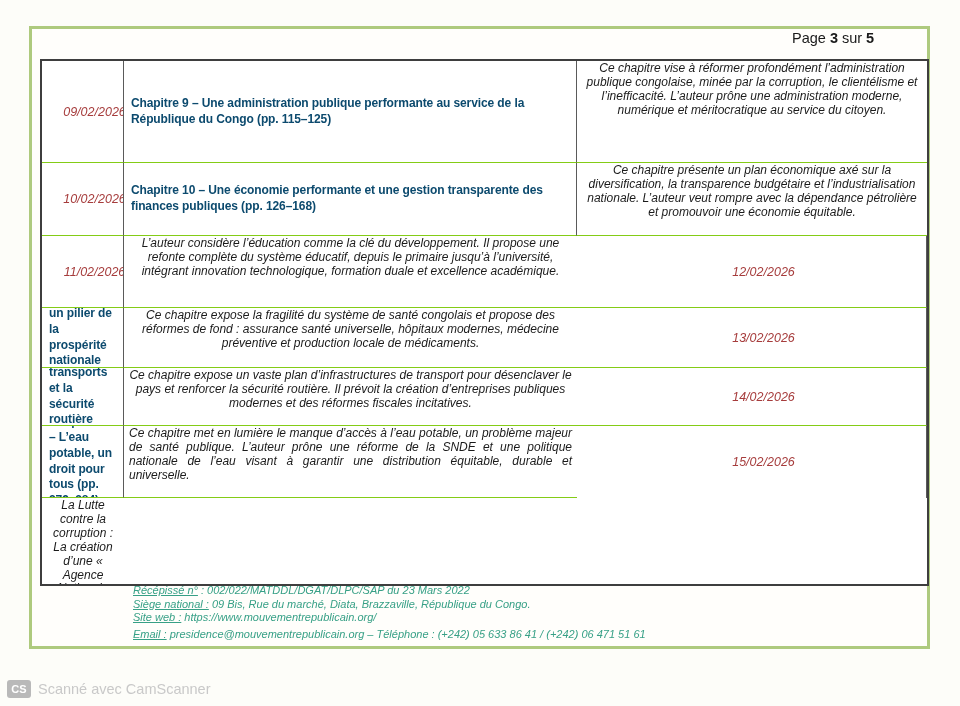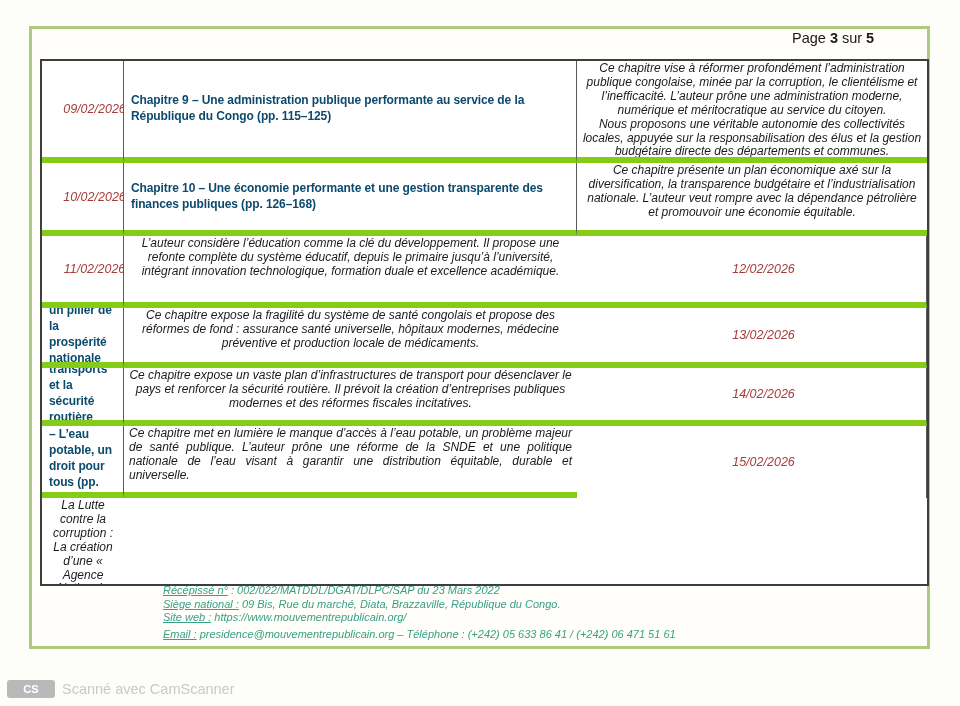--- a/index.html
+++ b/index.html
@@ -19,21 +19,21 @@
   }
   .page-indicator .num { font-weight:bold; }
 
   .tbl {
     position:absolute; left:40px; top:59px;
     display:grid;
     grid-template-columns:82px 453px 350px;
     grid-template-rows:102px 73px 72px 60px 58px 72px 86px;
     border:2px solid #3e3e3e; background:#fff;
   }
-  .cell { border-right:1px solid #5a5a5a; border-bottom:6px solid #84cc16; overflow:hidden; }
+  .cell { border-right:1px solid #5a5a5a; border-bottom:1px solid #84cc16; overflow:hidden; }
   .lc { border-right:none; }
   .lr { border-bottom:none; }
   .date {
     display:flex; align-items:center; justify-content:center;
     font-style:italic; font-size:12.5px; color:#a63c3c;padding-left:24px;
   }
   .title {
     display:flex; align-items:center; padding:0 7px;
     font-weight:bold; font-size:12px; line-height:1.32;
     color:#0c4a6e; letter-spacing:-0.1px;
@@ -42,26 +42,26 @@
     font-style:italic; font-size:12px; line-height:13.9px;
     color:#1b1b1b; text-align:center; padding:1px 5px 0 5px;
   }
   .desc p { margin:0; }
   .desc.justify { text-align:justify; }
 
   .footer {
     position:absolute; left:133px; top:584px;
     font-size:11px; font-style:italic; color:#37a086; line-height:13.5px;
   }
-  .footer .lbl { text-decoration:underline;margin-left:30px; }
+  .footer .lbl { text-decoration:underline; }
   .footer .line-email { margin-top:3px; }
 
   .watermark { position:absolute; left:7px; top:680px; display:flex; align-items:center; gap:7px; }
   .cs-logo {
-    width:48px; height:18px; background:#b9b9b9; border-radius:3px;
+    width:24px; height:18px; background:#b9b9b9; border-radius:3px;
     color:#fff; font-weight:bold; font-size:11px;
     display:flex; align-items:center; justify-content:center;
   }
   .wm-label { color:#c9c9c9; font-size:14.5px; }
 </style>
 </head>
 <body>
 
 <div class="page-border"></div>
 
@@ -71,21 +71,20 @@
   <span>sur</span>
   <span class="num">5</span>
 </div>
 
 <div class="tbl">
 
   <div class="cell date">09/02/2026</div>
   <div class="cell title">Chapitre 9 – Une administration publique performante au service de la République du Congo (pp. 115–125)</div>
   <div class="cell desc lc">
     <p>Ce chapitre vise à réformer profondément l’administration publique congolaise, minée par la corruption, le clientélisme et l’inefficacité. L’auteur prône une administration moderne, numérique et méritocratique au service du citoyen.</p>
-    <p>Nous proposons une véritable autonomie des collectivités locales, appuyée sur la responsabilisation des élus et la gestion budgétaire directe des départements et communes.</p>
   </div>
 
   <div class="cell date">10/02/2026</div>
   <div class="cell title">Chapitre 10 – Une économie performante et une gestion transparente des finances publiques (pp. 126–168)</div>
   <div class="cell desc lc">
     <p>Ce chapitre présente un plan économique axé sur la diversification, la transparence budgétaire et l’industrialisation nationale. L’auteur veut rompre avec la dépendance pétrolière et promouvoir une économie équitable.</p>
   </div>
 
   <div class="cell date">11/02/2026</div>
   <div class="cell desc lc">

